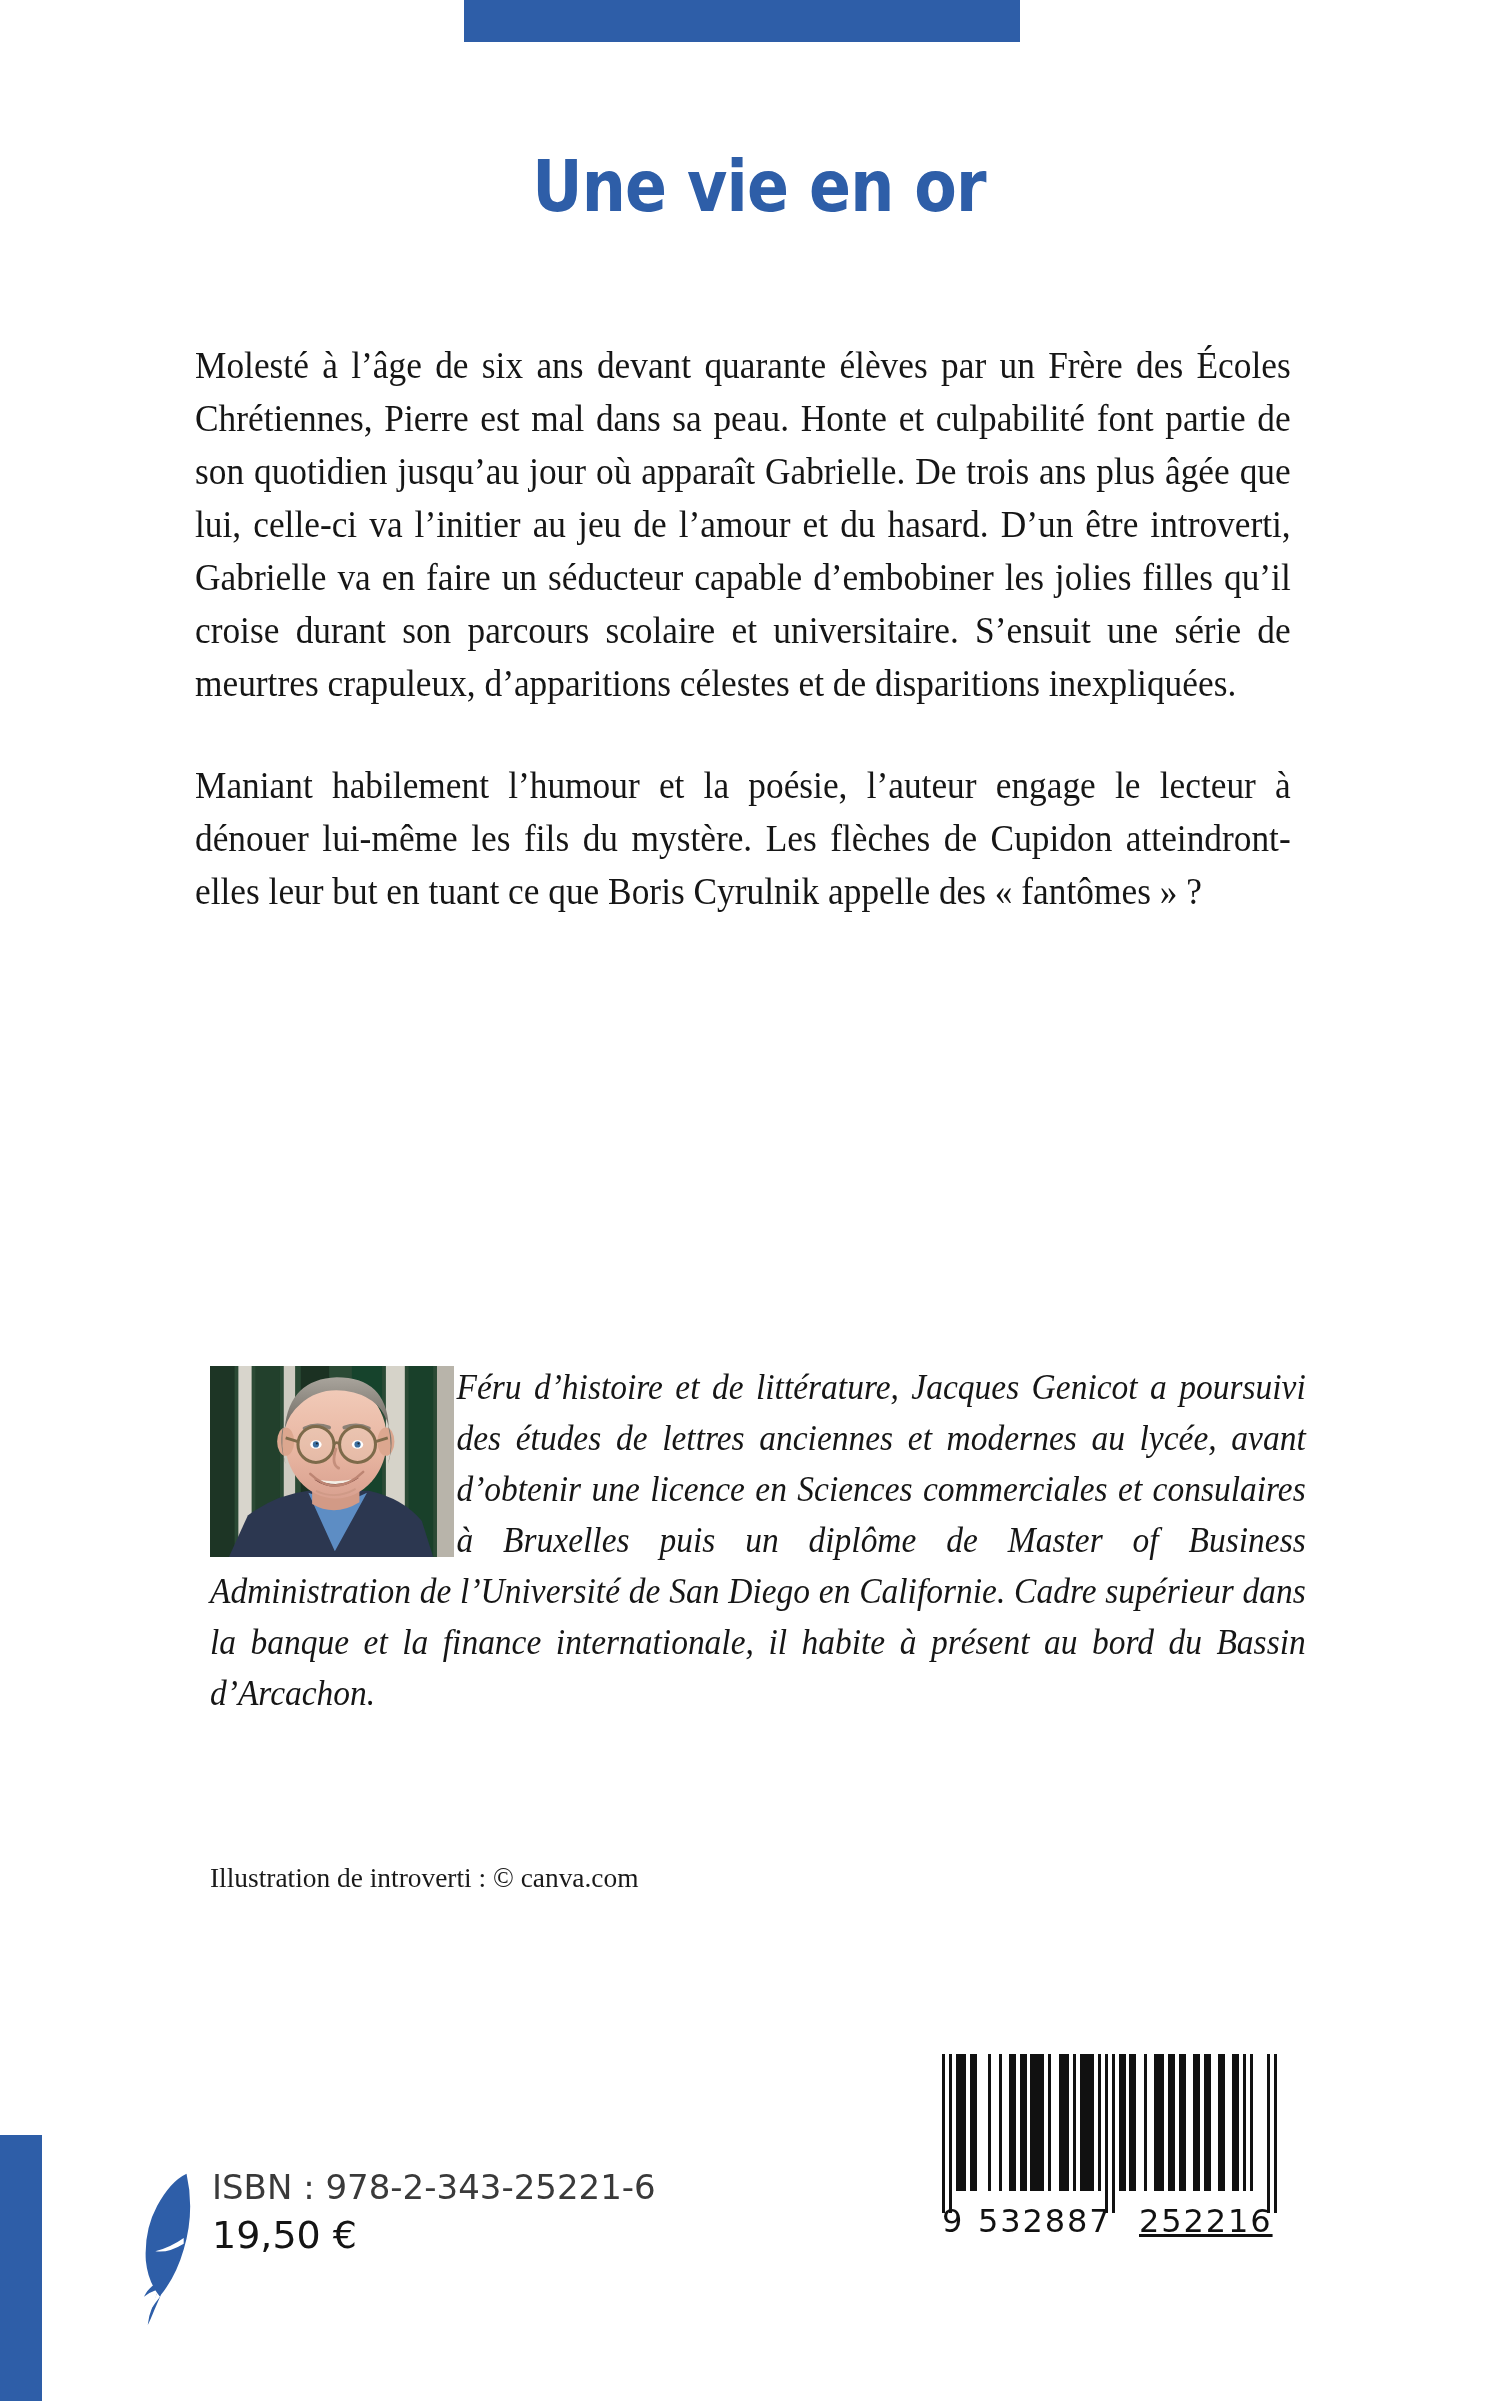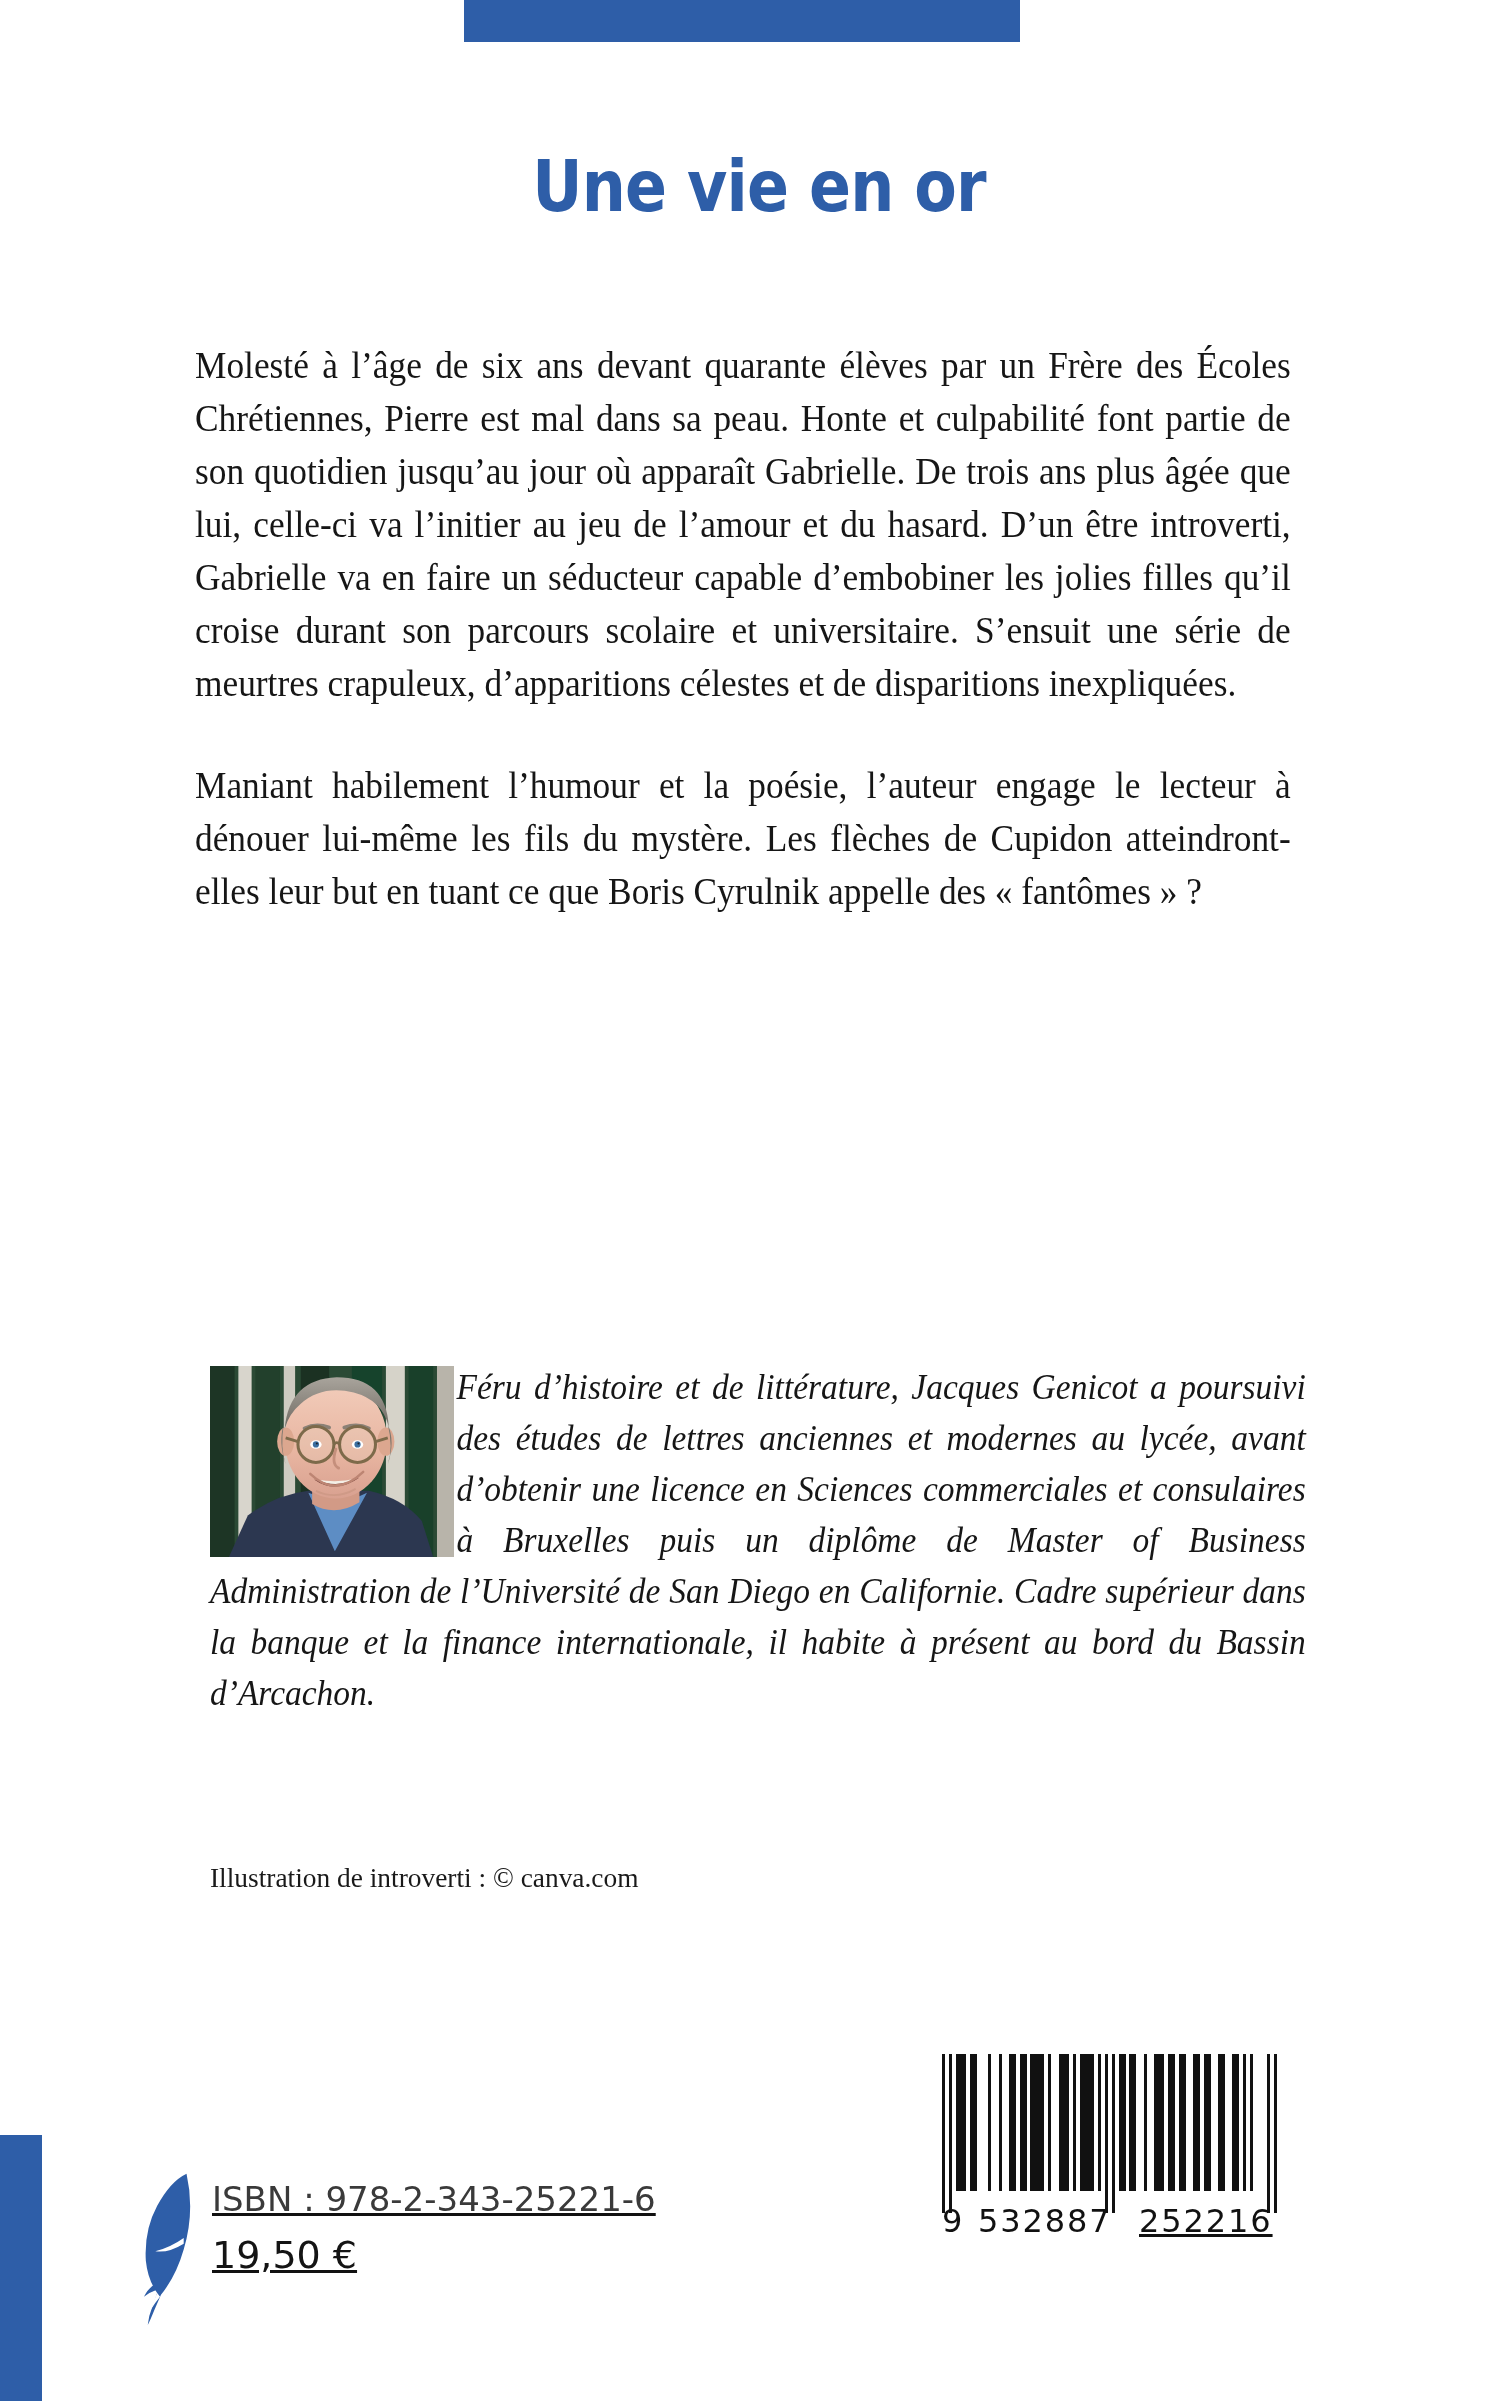--- a/index.html
+++ b/index.html
@@ -160,37 +160,36 @@
     position: absolute;
     left: 0px;
     top: 26.5px;
     width: 55px;
     height: 159px;
   }
   .feather svg { display: block; width: 100%; height: 100%; }
   .isbn-lines {
     position: absolute;
     left: 70px;
-    top: 36px;
+    top: 24px;
     font-family: "DejaVu Sans", sans-serif;
-    text-decoration: underline;
   }
   .isbn-line {
     font-size: 34px;
     line-height: 45px;
     color: #3a3a3a;
     letter-spacing: 0px;
     white-space: nowrap;
   }
   .price-line {
     font-size: 38px;
     line-height: 49px;
     color: #141414;
     white-space: nowrap;
-    margin-top: 9px;
+    margin-top: 1px;
   }
 </style>
 </head>
 <body>
 
 <div class="top-bar"></div>
 <div class="left-bar"></div>
 
 <div class="title">Une vie en or</div>
 

